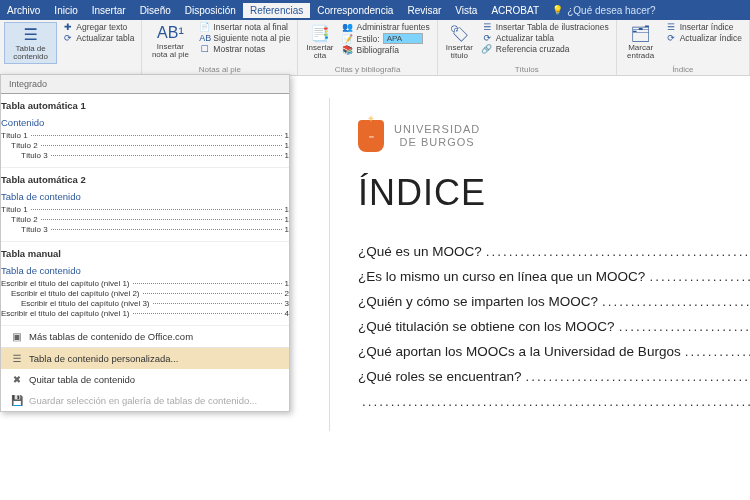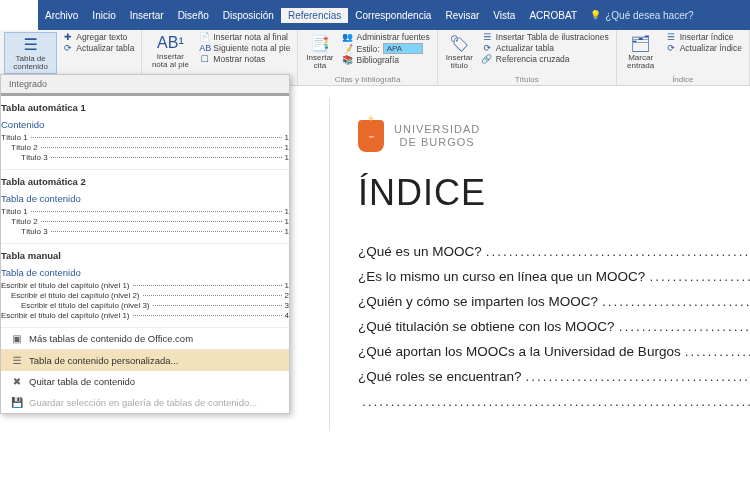--- a/index.html
+++ b/index.html
@@ -1,39 +1,39 @@
 <!DOCTYPE html>
 <html><head>
 <meta charset="utf-8">
 <style>
   * { margin: 0; padding: 0; box-sizing: border-box; font-family: "Segoe UI", Tahoma, sans-serif; }
   body { width: 750px; height: 500px; overflow: hidden; background: #fff; position: relative; }
 
-  .titlebar { background: #2b579a; height: 30px; display: flex; align-items: center; color: #fff; font-size: 10px; margin-left: 38px; }
+  .titlebar { background: #2b579a; height: 20px; display: flex; align-items: center; color: #fff; font-size: 10px; }
   .titlebar .menu { display: flex; gap: 0; }
   .titlebar .menu span { padding: 2px 7px; cursor: pointer; }
   .titlebar .menu span.active { background: #f3f3f3; color: #2b579a; }
   .titlebar .tell { margin-left: 6px; color: #cfe0f5; display: flex; gap: 4px; align-items: center; }
   .titlebar .bulb { font-size: 9px; }
 
   .ribbon { background: #f3f3f3; height: 56px; border-bottom: 1px solid #d4d4d4; display: flex; font-size: 9px; color: #444; }
   .ribbon-group { border-right: 1px solid #dcdcdc; display: flex; flex-direction: column; justify-content: space-between; padding: 2px 4px 1px; }
   .ribbon-group .label { text-align: center; color: #888; font-size: 8px; padding-top: 1px; }
   .ribbon-row { display: flex; gap: 2px; align-items: flex-start; flex: 1; }
   .big-btn { display: flex; flex-direction: column; align-items: center; justify-content: center; padding: 2px 4px; cursor: pointer; min-width: 32px; }
   .big-btn .icon { font-size: 16px; color: #2b579a; }
   .big-btn .txt { font-size: 8px; text-align: center; line-height: 1; margin-top: 1px; }
   .big-btn.hl { background: #d7e4f2; border: 1px solid #a3bde3; }
   .small-stack { display: flex; flex-direction: column; gap: 1px; }
   .small-btn { display: flex; align-items: center; gap: 3px; padding: 0 3px; cursor: pointer; white-space: nowrap; font-size: 8.5px; }
   .small-btn .icon { font-size: 9px; color: #2b579a; width: 11px; text-align: center; }
   .style-sel { display: inline-block; border: 1px solid #aaa; background: #7dd3fc; padding: 0 3px; font-size: 8px; min-width: 40px; }
 
   .dropdown { position: absolute; left: 0; top: 74px; width: 290px; background: #fff; border: 1px solid #c7c7c7; box-shadow: 2px 2px 6px rgba(0,0,0,0.25); font-size: 10px; color: #333; z-index: 10; }
-  .dd-hdr { background: #f0f0f0; padding: 4px 8px; font-size: 9px; color: #666; border-bottom: 3px solid #a3a3a3; }
+  .dd-hdr { background: #f0f0f0; padding: 4px 8px; font-size: 9px; color: #666; border-bottom: 1px solid #a3a3a3; }
   .dd-sec { padding: 6px 0; border-bottom: 1px solid #eee; }
   .dd-title { font-weight: bold; font-size: 9.5px; margin-bottom: 6px; }
   .dd-sub { color: #2b579a; font-size: 9.5px; margin-bottom: 3px; }
   .toc-line { display: flex; align-items: baseline; font-size: 8px; margin: 1px 0; justify-content: flex-end; }
   .toc-line .name { white-space: nowrap; }
   .toc-line .dots { flex: 1; border-bottom: 1px dotted #888; margin: 0 3px; transform: translateY(-2px); }
   .toc-line .pg { }
   .toc-line.lvl2 { padding-left: 10px; }
   .toc-line.lvl3 { padding-left: 20px; }
   .dd-item { padding: 5px 10px; display: flex; gap: 6px; align-items: center; cursor: pointer; font-size: 9.5px; }

